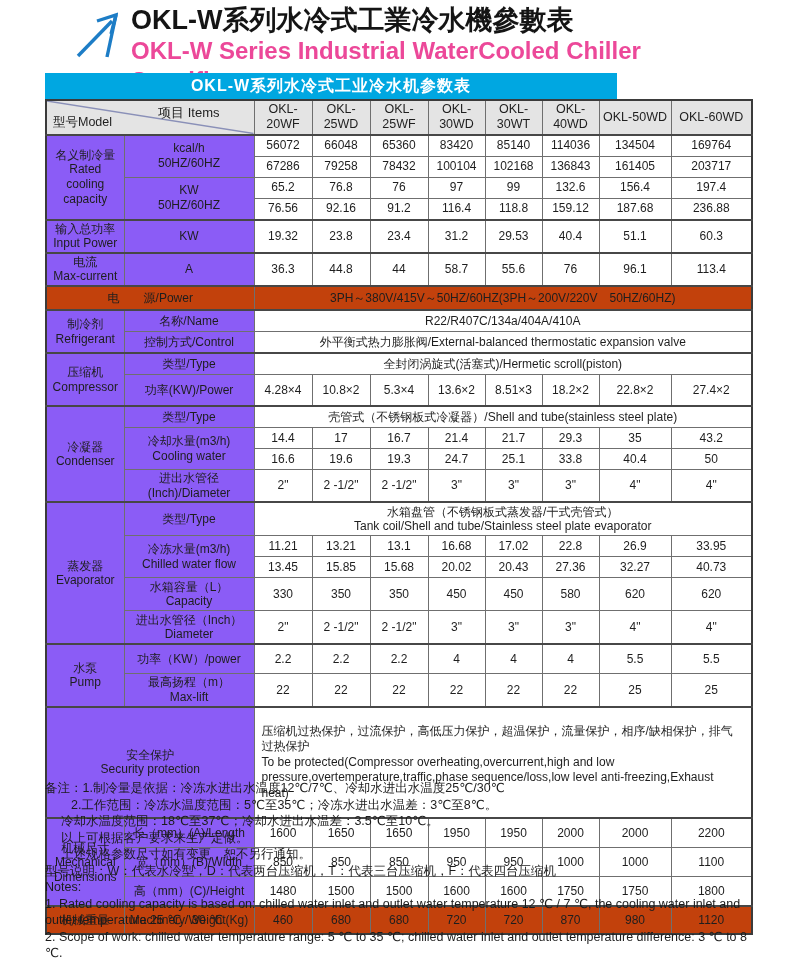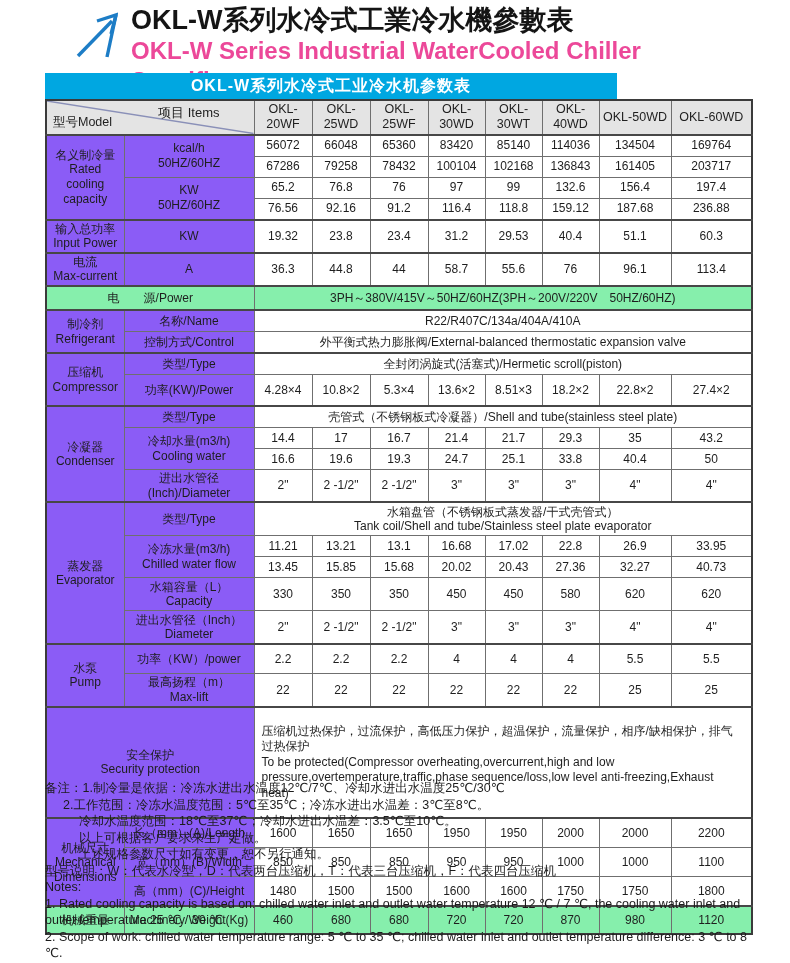--- a/index.html
+++ b/index.html
@@ -18,38 +18,38 @@
   .tbl{position:absolute;left:45px;top:73px;width:572px;}
   .banner{background:#00a7e1;color:#fff;text-align:center;font-weight:bold;
           font-size:16px;height:26px;line-height:26px;letter-spacing:1px;}
   table{border-collapse:collapse;table-layout:fixed;width:706px;font-size:12px;
         border:2px solid #3b3b3b;}
   td{border:1px solid #6f6f6f;text-align:center;vertical-align:middle;
      padding:1px 2px;background:#fff;line-height:1.22;overflow:hidden;}
   tr.sec td{border-top:2px solid #474747;}
   .lbl1,.lbl2{background:#8b5cf6;}
   .model{background:#e4e4e4;font-size:12.5px;}
-  .grayrow td{background:#86efac;}
+  .grayrow td{background:#c2410c;}
   .pre{white-space:pre-line;}
   .spanval{padding:1px 4px;}
   .secval{text-align:left;padding:16px 7px;white-space:pre-line;line-height:1.3;}
   
   .h18 td{height:18px;} .h20 td{height:20px;} .h24 td{height:24px;}
   .h26 td{height:26px;} .h28 td{height:28px;} .h30 td{height:30px;}
   .h50 td{height:50px;} .hhd td{height:30px;}
   
   .corner{position:relative;background:#e4e4e4;padding:0;}
   .corner svg{position:absolute;left:0;top:0;width:100%;height:100%;display:block;}
   .corner .c1{position:absolute;left:6px;bottom:3px;font-size:12.5px;margin-top:48px;}
   .corner .c2{position:absolute;right:34px;top:4px;font-size:13px;}
   
   .notes{position:absolute;left:45px;top:780px;width:714px;font-size:12.5px;
          line-height:16.5px;color:#1c1c1c;}
-  .ind1{padding-left:18px;}
-  .ind2{padding-left:34px;}
+  .ind1{padding-left:26px;}
+  .ind2{padding-left:16px;}
   .eind{padding-left:8px;}
 </style>
 </head>
 <body>
 
 <div class="hdrblock">
   <svg class="logo" viewBox="0 0 46 52">
     <g fill="none" stroke="#1d7dc6" stroke-width="3.4">
       <path d="M6 49 L40 14"></path>
       <path d="M25 14 L44 8 L39 27"></path>

